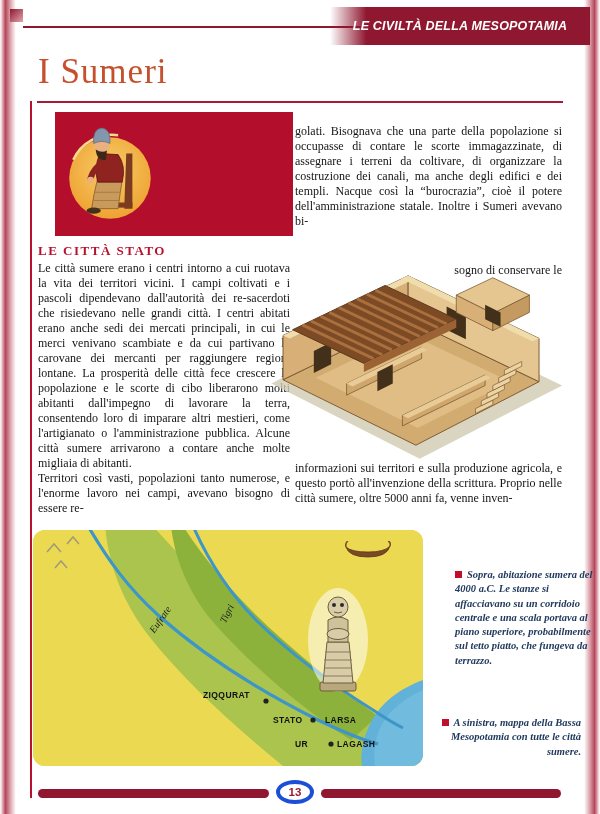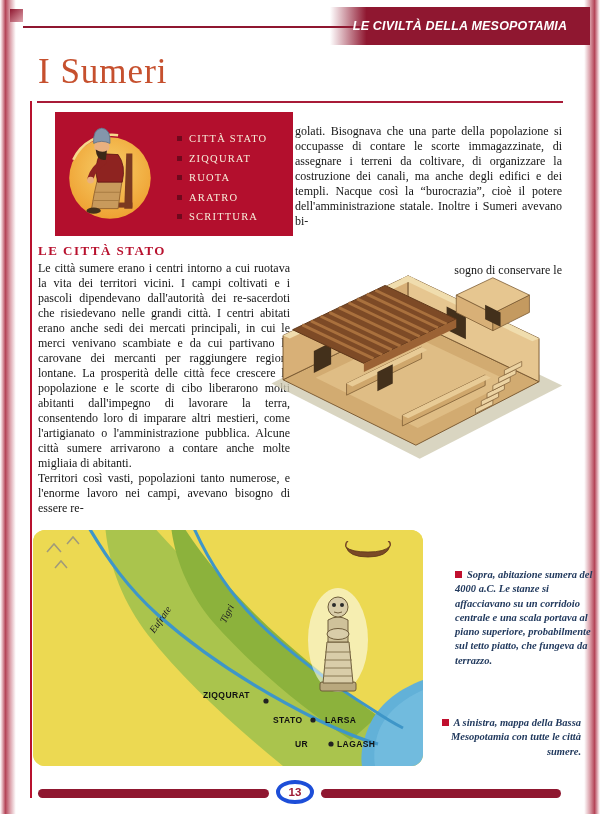--- a/index.html
+++ b/index.html
@@ -110,42 +110,20 @@
       <path d="M38,58 Q34,74 32,88 L58,88 Q60,72 62,60 Z" fill="#c89a5c" stroke="#8a5a2a" stroke-width="0.8"></path>
       <path d="M35,72 L60,72 M33,80 L59,80" stroke="#a87c42" stroke-width="1"></path>
       <path d="M40,34 Q34,48 38,62 L62,62 Q66,46 58,35 Z" fill="#8e2320" stroke="#5e1412" stroke-width="0.8"></path>
       <path d="M44,42 Q34,48 31,58" stroke="#8e2320" stroke-width="6" fill="none" stroke-linecap="round"></path>
       <circle cx="31" cy="60" r="3.4" fill="#eab07f"></circle>
       <circle cx="42" cy="27" r="7.5" fill="#eab07f"></circle>
       <path d="M36,30 Q37,42 46,40 L47,31 Q42,34 36,30 Z" fill="#3c2817"></path>
       <path d="M34,24 Q33,10 42,9 Q51,10 50,24 Q42,20 34,24 Z" fill="#8496ab" stroke="#5c6f85" stroke-width="0.8"></path>
       <ellipse cx="34" cy="90" rx="7" ry="3" fill="#43301b"></ellipse>
     </svg>
-    <ul class="topics">
-      <li>
-          <span class="sq"></span>
-          <span>CITTÀ STATO</span>
-        </li>
-      <li>
-          <span class="sq"></span>
-          <span>ZIQQURAT</span>
-        </li>
-      <li>
-          <span class="sq"></span>
-          <span>RUOTA</span>
-        </li>
-      <li>
-          <span class="sq"></span>
-          <span>ARATRO</span>
-        </li>
-      <li>
-          <span class="sq"></span>
-          <span>SCRITTURA</span>
-        </li>
-    </ul>
   </div>
 
   <div class="col" id="rt">
     <p>golati. Bisognava che una parte della popolazione si occupasse di contare le scorte immagazzinate, di assegnare i terreni da coltivare, di organizzare la costruzione dei canali, ma anche degli edifici e dei templi. Nacque così la “burocrazia”, cioè il potere dell'amministrazione statale. Inoltre i Sumeri avevano bi-</p>
     <div class="hang">sogno di conservare le</div>
   </div>
 
   <h2 class="section-heading">LE CITTÀ STATO</h2>
   <div class="col" id="lc">
     <p>Le città sumere erano i centri intorno a cui ruotava la vita dei territori vicini. I campi coltivati e i pascoli dipendevano dall'autorità dei re-sacerdoti che risiedevano nelle grandi città. I centri abitati erano anche sedi dei mercati principali, in cui le merci venivano scambiate e da cui partivano le carovane dei mercanti per raggiungere regioni lontane. La prosperità delle città fece crescere la popolazione e le scorte di cibo liberarono molti abitanti dall'impegno di lavorare la terra, consentendo loro di imparare altri mestieri, come l'artigianato o l'amministrazione pubblica. Alcune città sumere arrivarono a contare anche molte migliaia di abitanti.</p>
@@ -186,20 +164,21 @@
     <g>
       <polygon points="226,178 244,169 244,174 226,183" fill="#ecd3a2" stroke="#7a5a32" stroke-width="0.7"></polygon>
       <polygon points="232,170 250,161 250,166 232,175" fill="#ecd3a2" stroke="#7a5a32" stroke-width="0.7"></polygon>
       <polygon points="238,162 256,153 256,158 238,167" fill="#ecd3a2" stroke="#7a5a32" stroke-width="0.7"></polygon>
       <polygon points="244,154 262,145 262,150 244,159" fill="#ecd3a2" stroke="#7a5a32" stroke-width="0.7"></polygon>
       <polygon points="250,146 268,137 268,142 250,151" fill="#ecd3a2" stroke="#7a5a32" stroke-width="0.7"></polygon>
       <polygon points="256,138 274,129 274,134 256,143" fill="#ecd3a2" stroke="#7a5a32" stroke-width="0.7"></polygon>
     </g>
   </svg>
 
+  <div class="col" id="rb">informazioni sui territori e sulla produzione agricola, e questo portò all'invenzione della scrittura. Proprio nelle città sumere, oltre 5000 anni fa, venne inven-</div>
 
   <div class="map">
     <svg class="base" viewBox="0 0 390 236" preserveAspectRatio="none">
       <rect width="390" height="236" fill="#ecd952"></rect>
       <path d="M14,22 l7,-8 l7,8 M34,14 l6,-7 l6,7 M22,38 l6,-7 l6,7" stroke="#a09a7a" fill="none" stroke-width="1.5"></path>
       <path d="M118,-6 C150,30 190,70 235,108 C275,142 320,175 362,200 L330,236 L250,236 C200,195 150,150 115,105 C90,72 75,35 72,-6 Z" fill="#aac44d"></path>
       <path d="M150,-4 C175,35 210,75 250,110 C283,139 316,165 345,186 L318,210 C270,180 215,132 180,92 C158,66 142,32 138,-4 Z" fill="#8cb23c"></path>
       <path d="M390,150 C368,158 348,172 338,192 C330,208 327,224 329,236 L390,236 Z" fill="#62b1d8"></path>
       <path d="M390,160 C372,168 356,180 348,196 C342,208 340,224 342,236 L390,236 Z" fill="#7cc2e2" opacity="0.6"></path>
       <path d="M55,-4 C75,30 95,58 125,85 C170,125 225,160 285,190 C310,202 330,210 345,214" stroke="#3e96c8" stroke-width="3.2" fill="none"></path>

